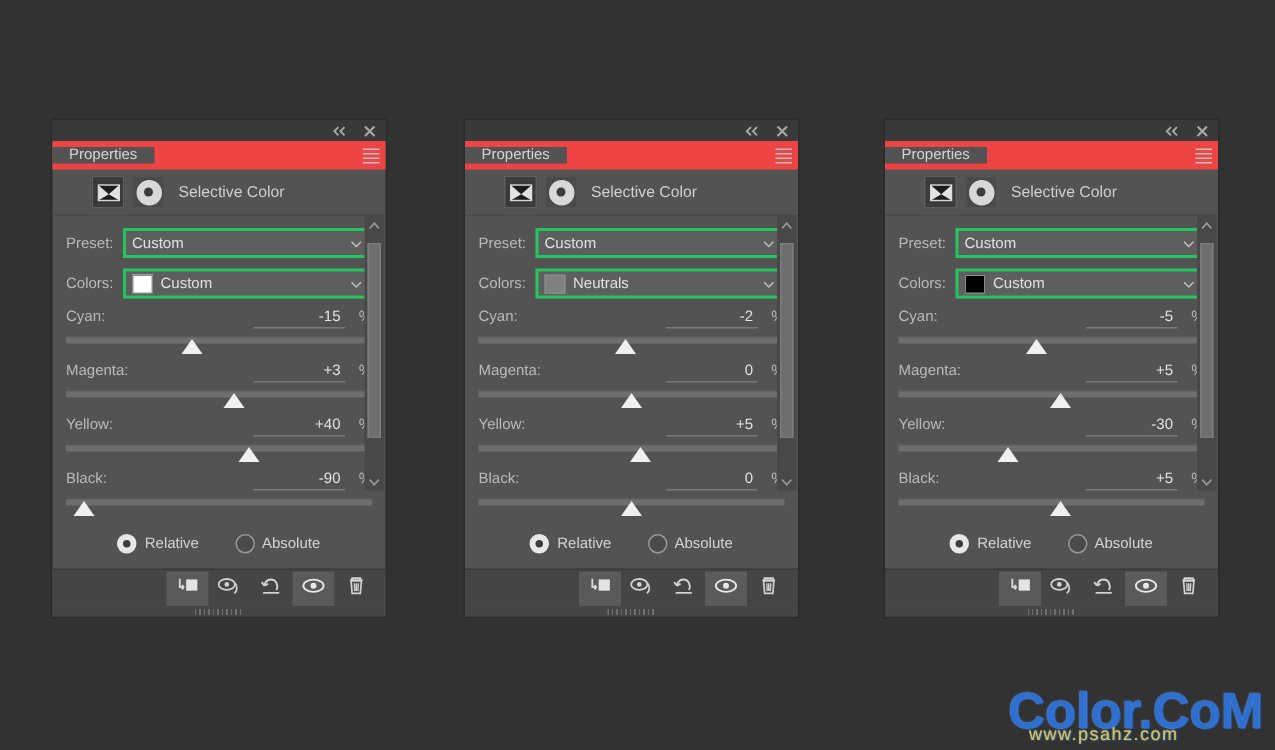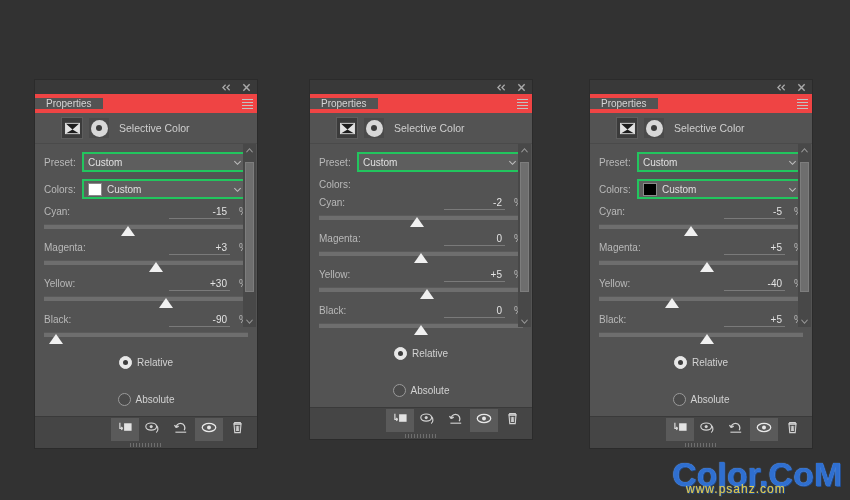--- a/index.html
+++ b/index.html
@@ -168,21 +168,20 @@
     border-bottom:10px solid #f0f0f0;
     transform:translateX(-7px);
     cursor:pointer;
   }
   .radio-row{
     display:flex;align-items:center;
     justify-content:center;
     gap:24px;
     margin-top:10px;
     padding-bottom:10px;
-    flex-direction:column;
   }
   .radio{
     display:flex;align-items:center;gap:5px;cursor:pointer;
   }
   .radio-mark{
     width:11px;height:11px;border-radius:50%;
     border:1px solid #9a9a9a;
     background:#4b4b4b;
     position:relative;flex:none;
   }
@@ -346,21 +345,21 @@
             <span class="slider-pct">%</span>
           </div>
           <div class="track-wrap">
             <div class="track"></div>
             <div class="thumb" style="left:55%"></div>
           </div>
         </div>
         <div class="slider-group">
           <div class="slider-head">
             <span class="slider-name">Yellow:</span>
-            <span class="slider-val">+30</span>
+            <span class="slider-val">+40</span>
             <span class="slider-pct">%</span>
           </div>
           <div class="track-wrap">
             <div class="track"></div>
             <div class="thumb" style="left:60%"></div>
           </div>
         </div>
         <div class="slider-group">
           <div class="slider-head">
             <span class="slider-name">Black:</span>
@@ -481,20 +480,29 @@
             <span class="sel-text">Custom</span>
             <span class="chev-down">
               <svg viewBox="0 0 10 10" width="9" height="9">
                 <path d="M1.5 3.5 L5 7 L8.5 3.5" stroke="#bdbdbd" stroke-width="1.2" fill="none"></path>
               </svg>
             </span>
           </div>
         </div>
         <div class="row">
           <span class="row-label">Colors:</span>
+          <div class="select">
+            <span class="swatch" style="background:#808080"></span>
+            <span class="sel-text">Neutrals</span>
+            <span class="chev-down">
+              <svg viewBox="0 0 10 10" width="9" height="9">
+                <path d="M1.5 3.5 L5 7 L8.5 3.5" stroke="#bdbdbd" stroke-width="1.2" fill="none"></path>
+              </svg>
+            </span>
+          </div>
         </div>
         <div class="slider-group">
           <div class="slider-head">
             <span class="slider-name">Cyan:</span>
             <span class="slider-val">-2</span>
             <span class="slider-pct">%</span>
           </div>
           <div class="track-wrap">
             <div class="track"></div>
             <div class="thumb" style="left:48%"></div>
@@ -677,21 +685,21 @@
             <span class="slider-pct">%</span>
           </div>
           <div class="track-wrap">
             <div class="track"></div>
             <div class="thumb" style="left:53%"></div>
           </div>
         </div>
         <div class="slider-group">
           <div class="slider-head">
             <span class="slider-name">Yellow:</span>
-            <span class="slider-val">-40</span>
+            <span class="slider-val">-30</span>
             <span class="slider-pct">%</span>
           </div>
           <div class="track-wrap">
             <div class="track"></div>
             <div class="thumb" style="left:36%"></div>
           </div>
         </div>
         <div class="slider-group">
           <div class="slider-head">
             <span class="slider-name">Black:</span>

